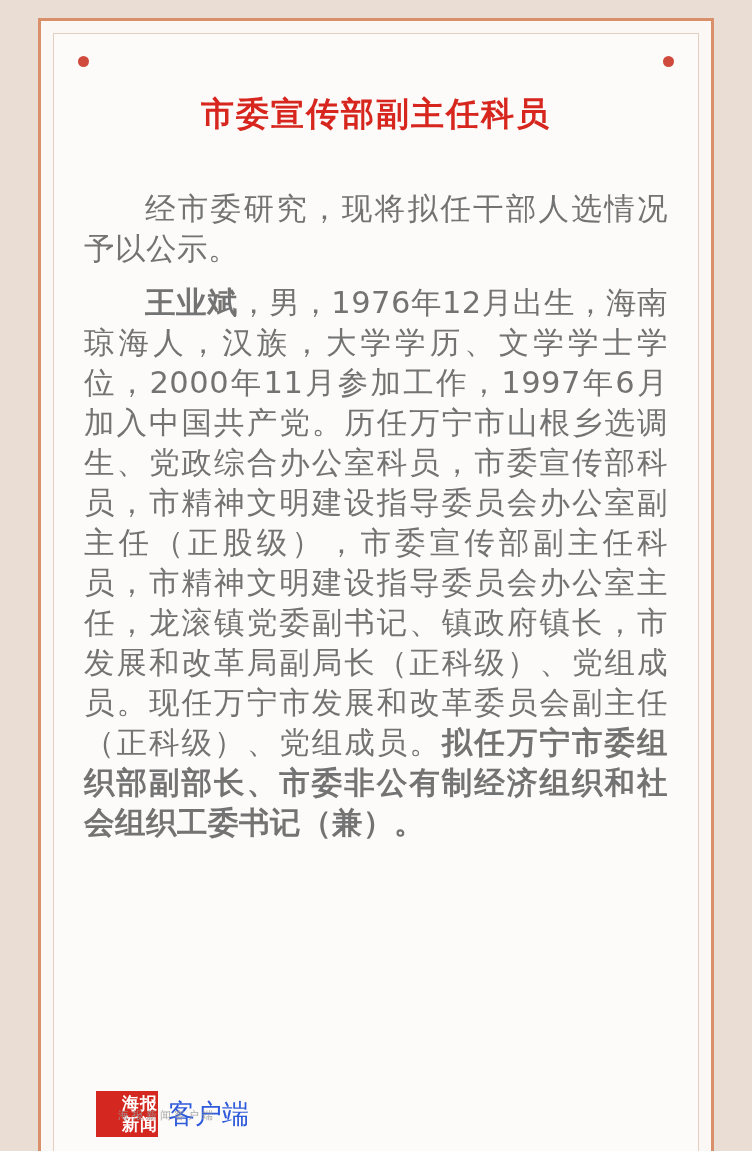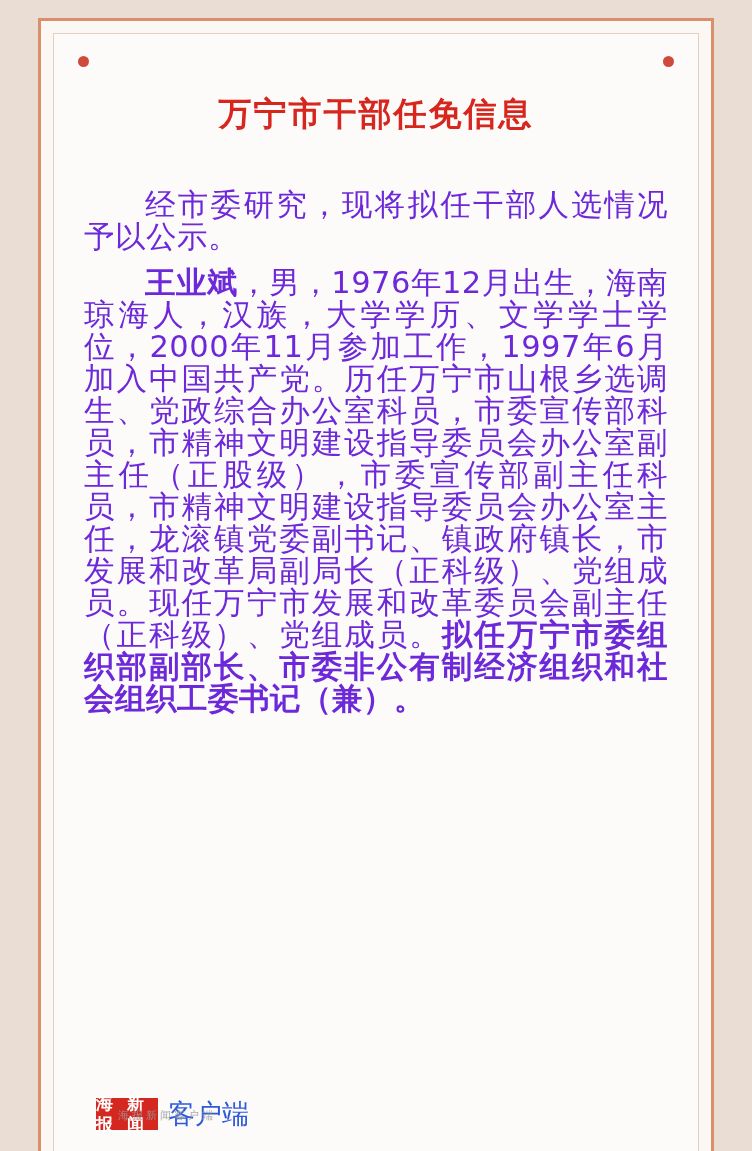--- a/index.html
+++ b/index.html
@@ -68,51 +68,51 @@
     color: #d6261e;
     font-family: "DejaVu Sans", sans-serif;
     font-weight: bold;
     font-size: 33px;
     letter-spacing: 2px;
     margin: 0 0 52px 0;
   }
   .para {
     font-family: "DejaVu Sans", sans-serif;
     font-size: 30.5px;
-    line-height: 32px;
-    color: #6d28d9;
+    line-height: 40px;
+    color: #737373;
     margin: 0 0 14px 0;
     text-align: justify;
     text-justify: inter-ideograph;
     letter-spacing: 0.5px;
   }
   .para.indent { text-indent: 2em; }
   .bold { font-weight: bold; font-family: Liberation Serif, serif; }
 
   
   .watermark {
     position: absolute;
     left: 42px;
     bottom: 6px;
     display: flex;
     align-items: center;
     height: 62px;
   }
   .wm-logo {
     width: 62px;
-    height: 32px;
+    height: 46px;
     background: #d3271f;
     color: #fff;
     font-family: "DejaVu Sans", sans-serif;
     font-weight: bold;
     font-size: 17px;
     line-height: 21px;
     display: flex;
-    flex-direction: row;
-    align-items: center;
+    flex-direction: column;
+    align-items: flex-end;
     justify-content: center;
     letter-spacing: 1px;
   }
   .wm-text {
     margin-left: 10px;
     font-family: "DejaVu Sans", sans-serif;
     font-size: 27px;
     color: #1d4ed8;
     opacity: 0.92;
   }
@@ -131,21 +131,21 @@
 </head>
 <body>
 
 <div class="page">
   <div class="outer-frame">
     <div class="inner-frame">
       <div class="corner-dot left"></div>
       <div class="corner-dot right"></div>
 
       <div class="content">
-        <h1 class="doc-title">万宁市干部任免信息</h1>
+        <h1 class="doc-title">市委宣传部副主任科员</h1>
 
         <p class="para indent">
           <span>经市委研究，现将拟任干部人选情况予以公示。</span>
         </p>
 
         <p class="para indent">
           <span class="bold">王业斌</span><span>，男，1976年12月出生，海南琼海人，汉族，大学学历、文学学士学位，2000年11月参加工作，1997年6月加入中国共产党。历任万宁市山根乡选调生、党政综合办公室科员，市委宣传部科员，市精神文明建设指导委员会办公室副主任（正股级），市委宣传部副主任科员，市精神文明建设指导委员会办公室主任，龙滚镇党委副书记、镇政府镇长，市发展和改革局副局长（正科级）、党组成员。现任万宁市发展和改革委员会副主任（正科级）、党组成员。</span><span class="bold">拟任万宁市委组织部副部长、市委非公有制经济组织和社会组织工委书记（兼）。</span>
         </p>
       </div>
 

